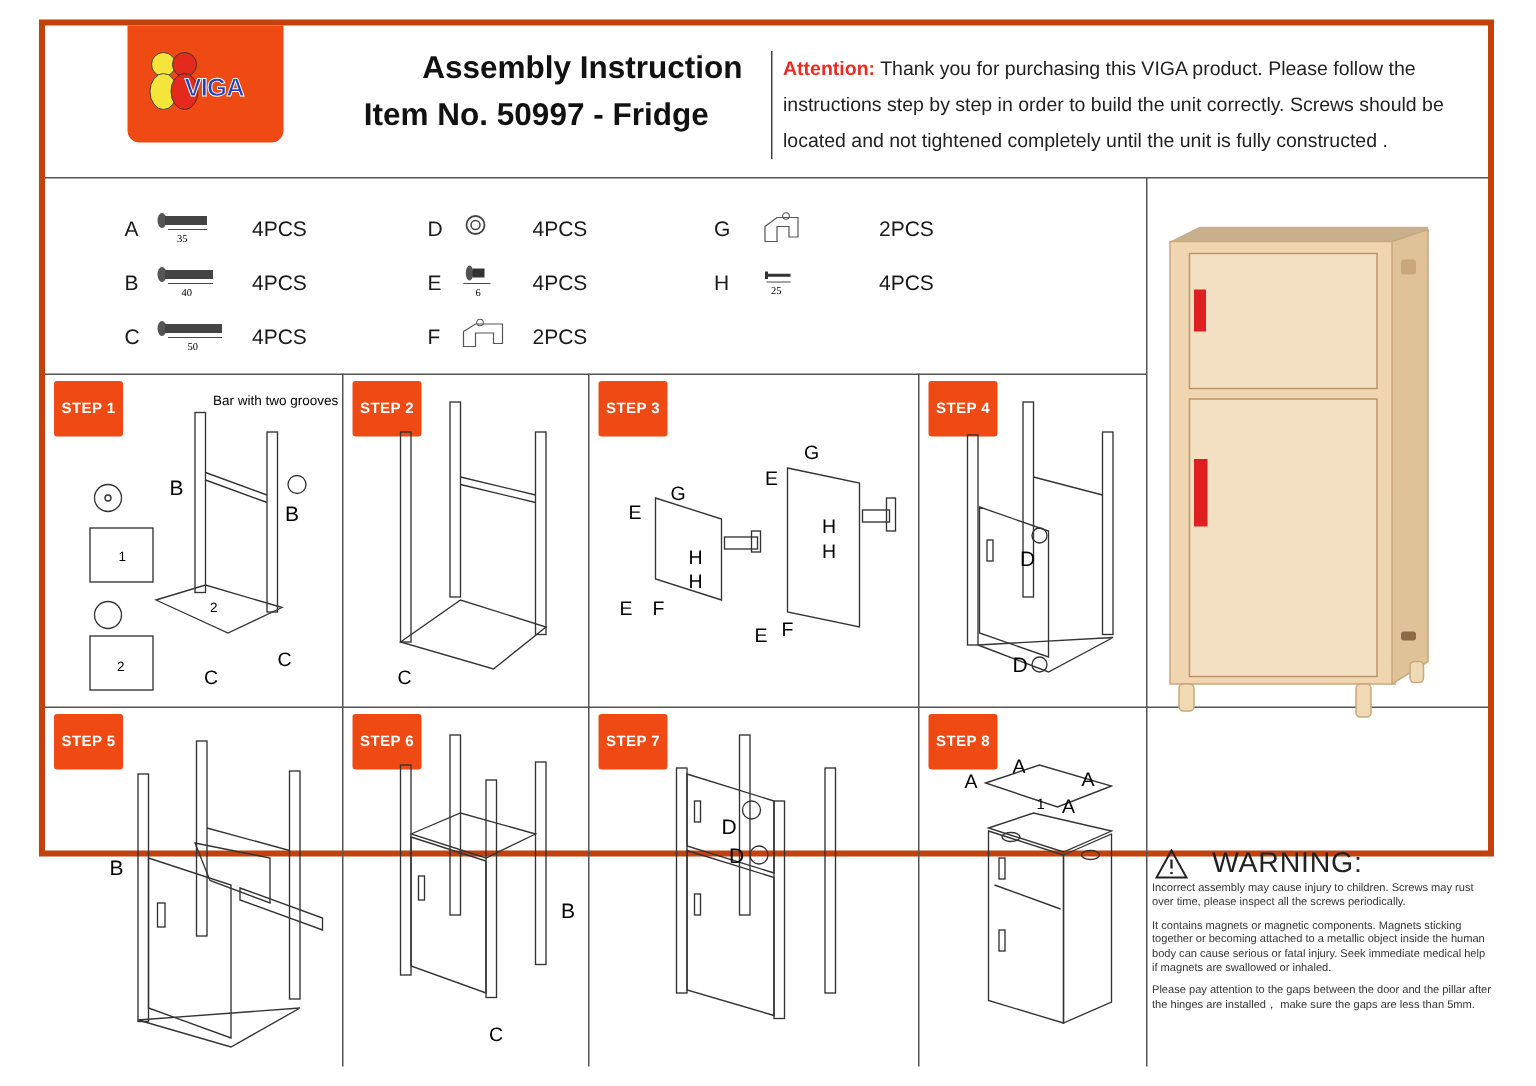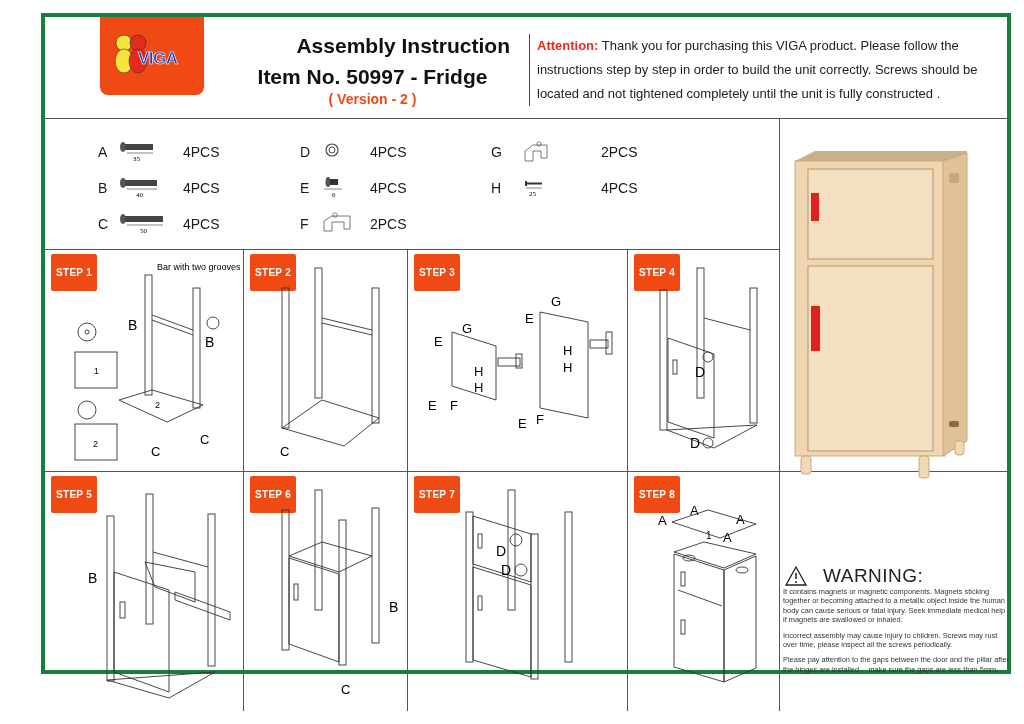--- a/index.html
+++ b/index.html
@@ -1,17 +1,17 @@
 <!DOCTYPE html>
 <html><head>
 <meta charset="utf-8">
 <style>
   html, body { margin:0; padding:0; background:#ffffff; }
   body { width:1024px; height:724px; position:relative; overflow:hidden; font-family:"Liberation Sans", sans-serif; color:#1a1a1a; }
-  .sheet { position:absolute; left:41px; top:13px; width:970px; height:661px; border:4px solid #15803d; box-sizing:border-box; background:#fff; }
+  .sheet { position:absolute; left:26px; top:13px; width:970px; height:558px; border:4px solid #c2410c; box-sizing:border-box; background:#fff; }
   .hline { position:absolute; background:#555; height:1px; }
   .vline { position:absolute; background:#555; width:1px; }
 
   
   .logo { position:absolute; left:55px; top:0px; width:104px; height:78px; background:#f04a14; border-radius:0 0 8px 8px; }
   .logo .bears { position:absolute; left:14px; top:16px; }
   .logo .brand { position:absolute; left:38px; top:32px; font-weight:bold; font-size:17px; color:#1f3fbf; -webkit-text-stroke:0.6px #fff; font-family:"Liberation Sans", sans-serif; letter-spacing:-0.5px; }
   .title1 { position:absolute; left:190px; top:17px; width:275px; text-align:right; font-size:21px; font-weight:bold; color:#111; }
   .title2 { position:absolute; left:190px; top:48px; width:275px; text-align:center; font-size:21px; font-weight:bold; color:#111; }
   .title3 { position:absolute; left:190px; top:74px; width:275px; text-align:center; font-size:14px; font-weight:bold; color:#f04a14; }
@@ -44,21 +44,20 @@
     <svg class="bears" width="40" height="44" viewBox="0 0 40 44">
       <circle cx="10" cy="10" r="8" fill="#f5e43a" stroke="#333" stroke-width="0.6"></circle>
       <ellipse cx="10" cy="28" rx="9" ry="12" fill="#f5e43a" stroke="#333" stroke-width="0.6"></ellipse>
       <circle cx="24" cy="10" r="8" fill="#e32a1c" stroke="#333" stroke-width="0.6"></circle>
       <ellipse cx="24" cy="28" rx="9" ry="12" fill="#e32a1c" stroke="#333" stroke-width="0.6"></ellipse>
     </svg>
     <div class="brand">VIGA</div>
   </div>
   <div class="title1">Assembly Instruction</div>
   <div class="title2">Item No. 50997 - Fridge</div>
-  <div class="title3">( Version - 2 )</div>
   <div class="attn">
     <span class="lbl">Attention:</span>
     <span>Thank you for purchasing this VIGA product. Please follow the instructions step by step in order to build the unit correctly. Screws should be located and not tightened completely until the unit is fully constructed .</span>
   </div>
 
   <div class="hline" style="left:0;top:101px;width:962px;"></div>
   <div class="vline" style="left:734px;top:101px;height:593px;"></div>
   <div class="hline" style="left:0;top:232px;width:734px;"></div>
   <div class="hline" style="left:0;top:454px;width:962px;"></div>
   <div class="vline" style="left:198px;top:232px;height:462px;"></div>
@@ -323,17 +322,17 @@
 
   <div class="warn">
     <div class="warn-title">
       <svg class="tri" viewBox="0 0 22 20">
         <polygon points="11,1 21,19 1,19" fill="none" stroke="#222" stroke-width="1.3"></polygon>
         <line x1="11" y1="7" x2="11" y2="13" stroke="#222" stroke-width="1.5"></line>
         <circle cx="11" cy="16" r="0.9" fill="#222"></circle>
       </svg>
       <span>WARNING:</span>
     </div>
+    <p>Incorrect assembly may cause injury to children. Screws may rust over time, please inspect all the screws periodically.</p>
     <p>It contains magnets or magnetic components.  Magnets sticking together or becoming attached to  a metallic object inside the human body can cause serious or fatal injury.  Seek immediate medical help if magnets are swallowed  or inhaled.</p>
-    <p>Incorrect assembly may cause injury to children. Screws may rust over time, please inspect all the screws periodically.</p>
     <p>Please pay attention to the gaps between the door and the pillar after the hinges are installed， make sure the gaps are less than 5mm.</p>
   </div>
 </div>
 
 </body></html>

